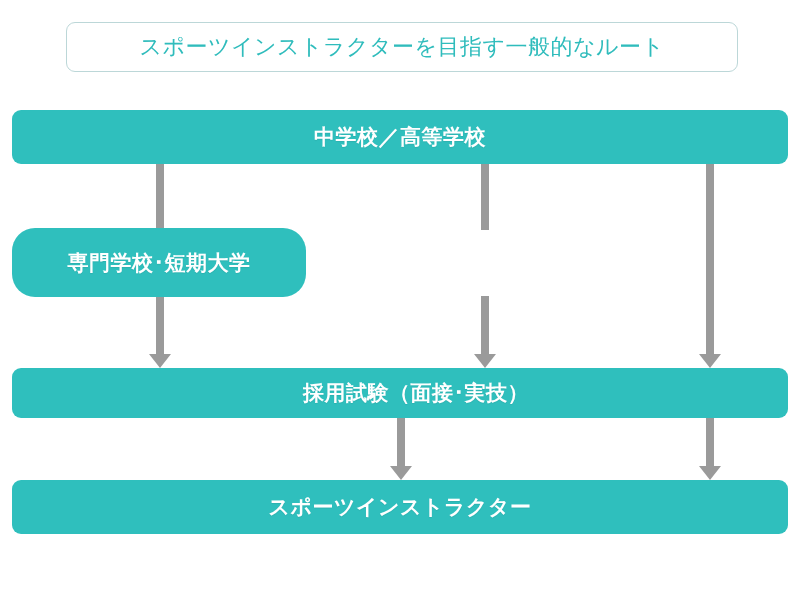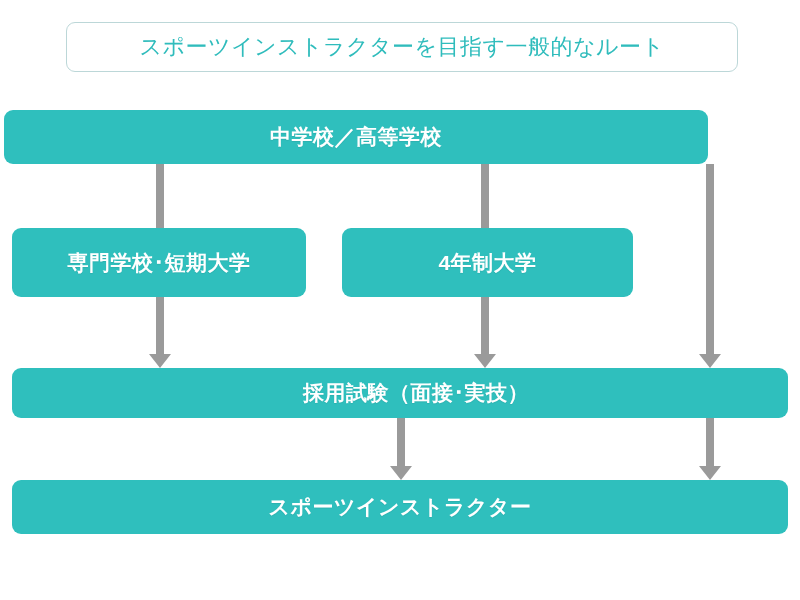--- a/index.html
+++ b/index.html
@@ -57,22 +57,22 @@
   }
   .node-label {
     color: #ffffff;
     font-size: 21px;
     font-weight: bold;
     letter-spacing: 0.5px;
     white-space: nowrap;
     text-shadow: 0 1px 1px rgba(0,0,0,0.07);
   }
 
-  #node-school      { left: 4px;  top: 110px; width: 704px; height: 54px; justify-content: center; }
-  #node-vocational  { left: 12px;  top: 228px; width: 294px; height: 69px; }
+  #node-school      { left: 12px;  top: 110px; width: 776px; height: 54px; justify-content: center; }
+  #node-vocational  { left: 12px;  top: 228px; width: 294px; height: 69px; border-radius: 23px; }
   #node-university  { left: 342px; top: 228px; width: 291px; height: 69px; }
   #node-exam        { left: 12px;  top: 368px; width: 776px; height: 50px; padding-left: 32px; }
   #node-instructor  { left: 12px;  top: 480px; width: 776px; height: 54px; }
 
   
   .connector {
     position: absolute;
     z-index: 1;
   }
   .connector .shaft {
@@ -142,23 +142,20 @@
   </div>
 
   <div class="node" id="node-school">
     <span class="node-label">中学校／高等学校</span>
   </div>
 
   <div class="node" id="node-vocational">
     <span class="node-label">専門学校･短期大学</span>
   </div>
 
-  <div class="node" id="node-university">
-    <span class="node-label">4年制大学</span>
-  </div>
 
   <div class="node" id="node-exam">
     <span class="node-label">採用試験（面接･実技）</span>
   </div>
 
   <div class="node" id="node-instructor">
     <span class="node-label">スポーツインストラクター</span>
   </div>
 
 </div>

